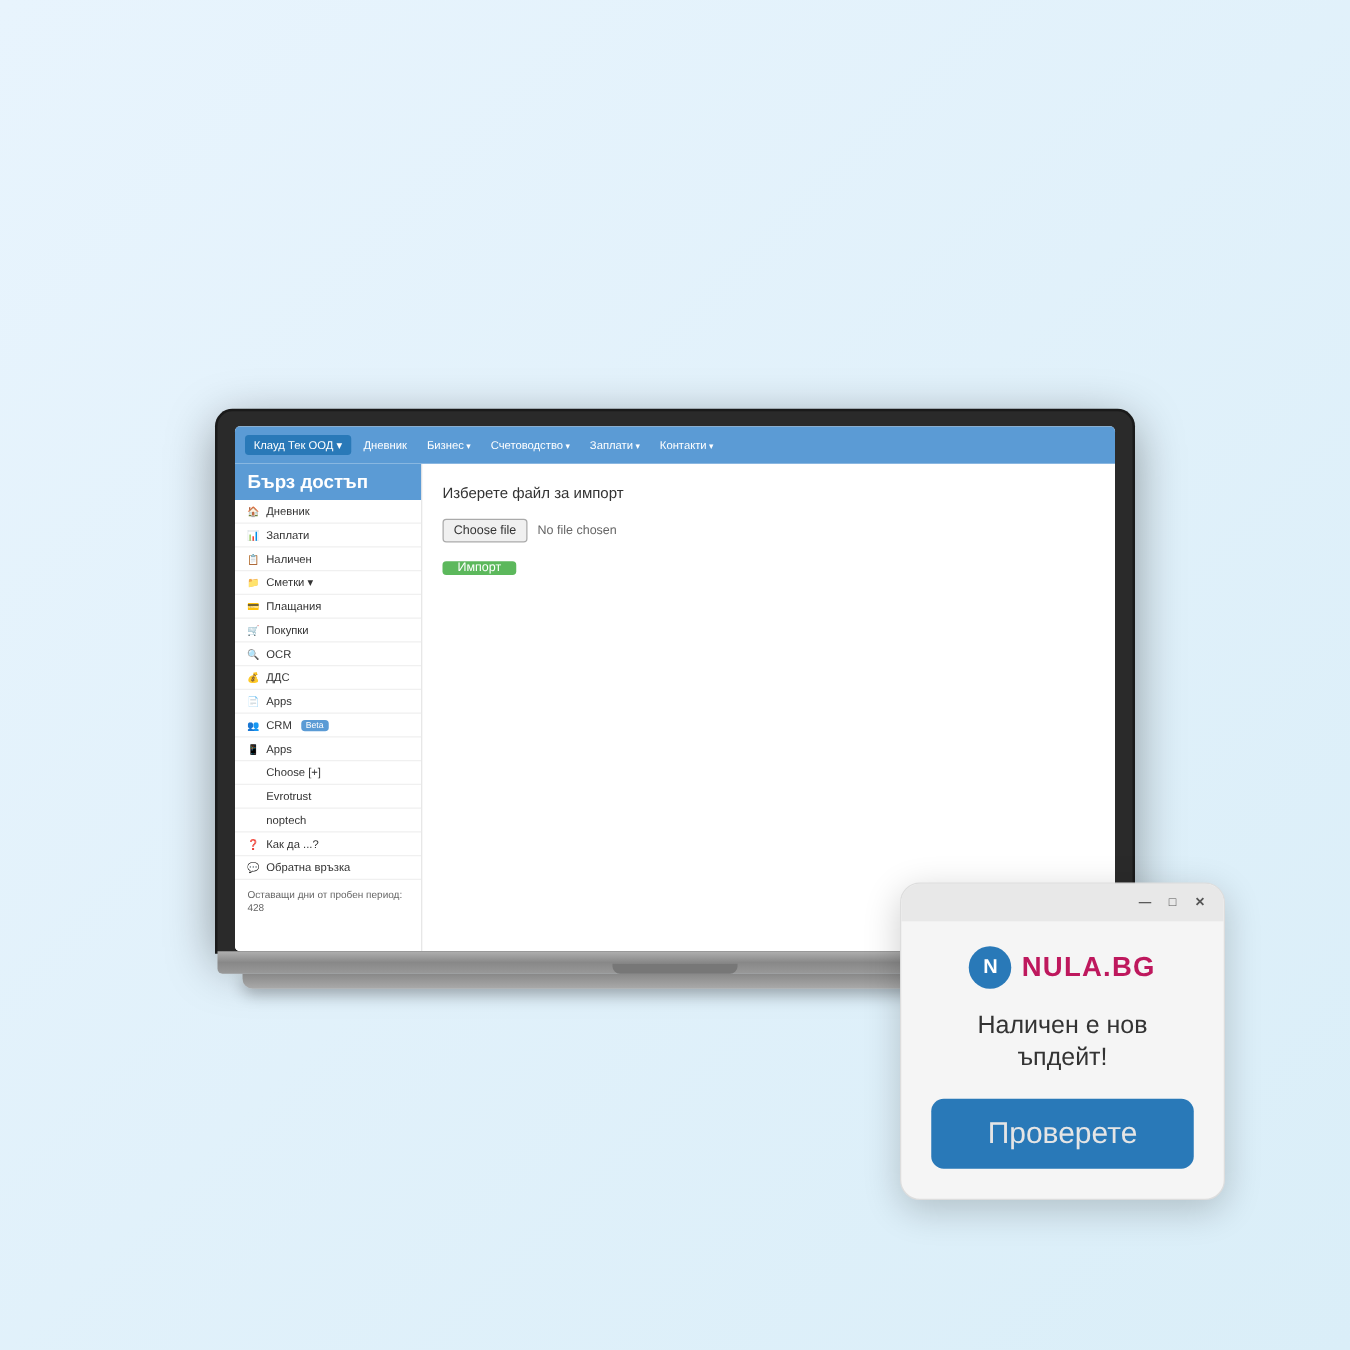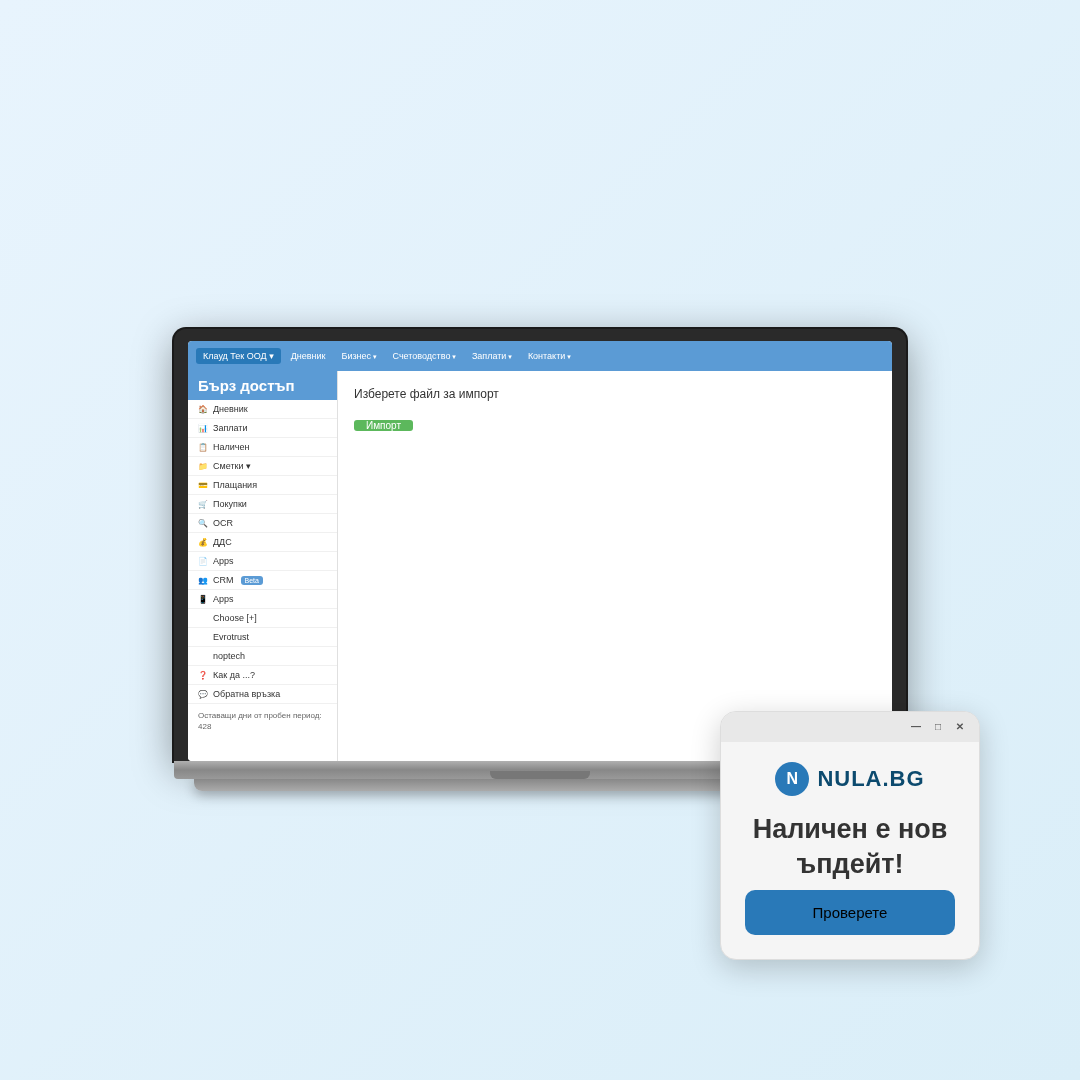--- a/index.html
+++ b/index.html
@@ -263,39 +263,39 @@
       align-items: center;
       justify-content: center;
       color: #fff;
       font-size: 16px;
       font-weight: bold;
     }
 
     .popup-logo-text {
       font-size: 22px;
       font-weight: bold;
-      color: #0c4a6e;
+      color: #be185d;
       letter-spacing: 1px;
     }
 
     .popup-message {
-      font-size: 27px;
+      font-size: 20px;
       color: #333;
-      font-weight: 700;
+      font-weight: 400;
       line-height: 1.3;
-      margin-bottom: 8px;
+      margin-bottom: 20px;
     }
 
     .popup-cta-btn {
       width: 100%;
       background: #2979b8;
-      color: #000000;
+      color: #e5e5e5;
       border: none;
       border-radius: 10px;
-      font-size: 15px;
+      font-size: 24px;
       padding: 14px;
       cursor: pointer;
       font-weight: 500;
     }
   </style>
 </head>
 <body>
 
 <div class="laptop-wrapper">
   <div class="laptop-screen-bezel">
@@ -378,20 +378,24 @@
           </div>
           <div class="sidebar-item">
             <span class="icon">💬</span>
             <span>Обратна връзка</span>
           </div>
           <div class="trial-info">Оставащи дни от пробен период: 428</div>
         </div>
 
         <div class="content">
           <div class="content-title">Изберете файл за импорт</div>
+          <div class="file-input-row">
+            <button class="choose-file-btn">Choose file</button>
+            <span class="no-file-text">No file chosen</span>
+          </div>
           <button class="import-btn">Импорт</button>
         </div>
 
       </div>
     </div>
   </div>
   <div class="laptop-base"></div>
   <div class="laptop-foot"></div>
 </div>
 

